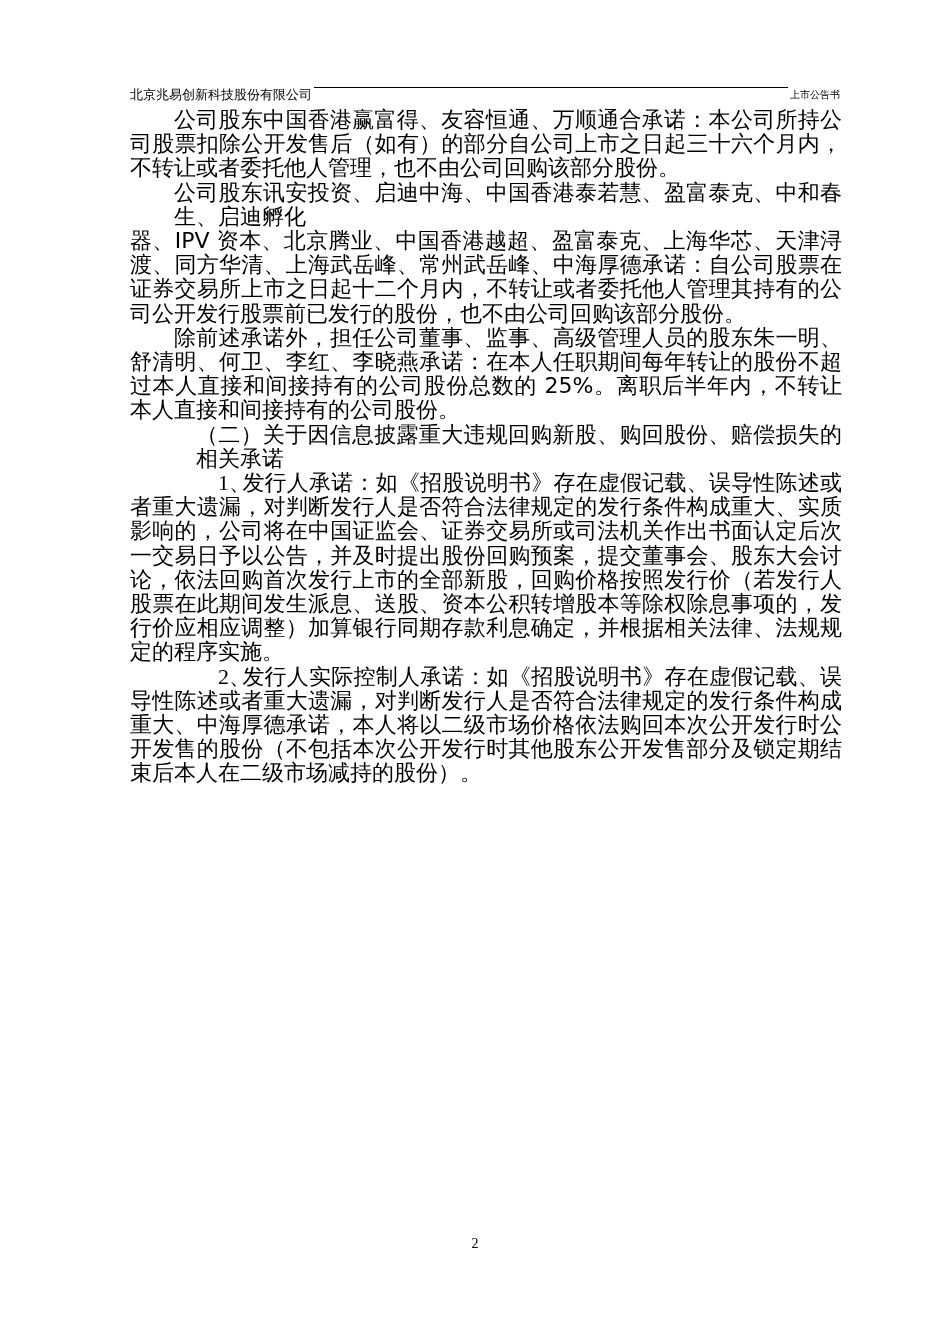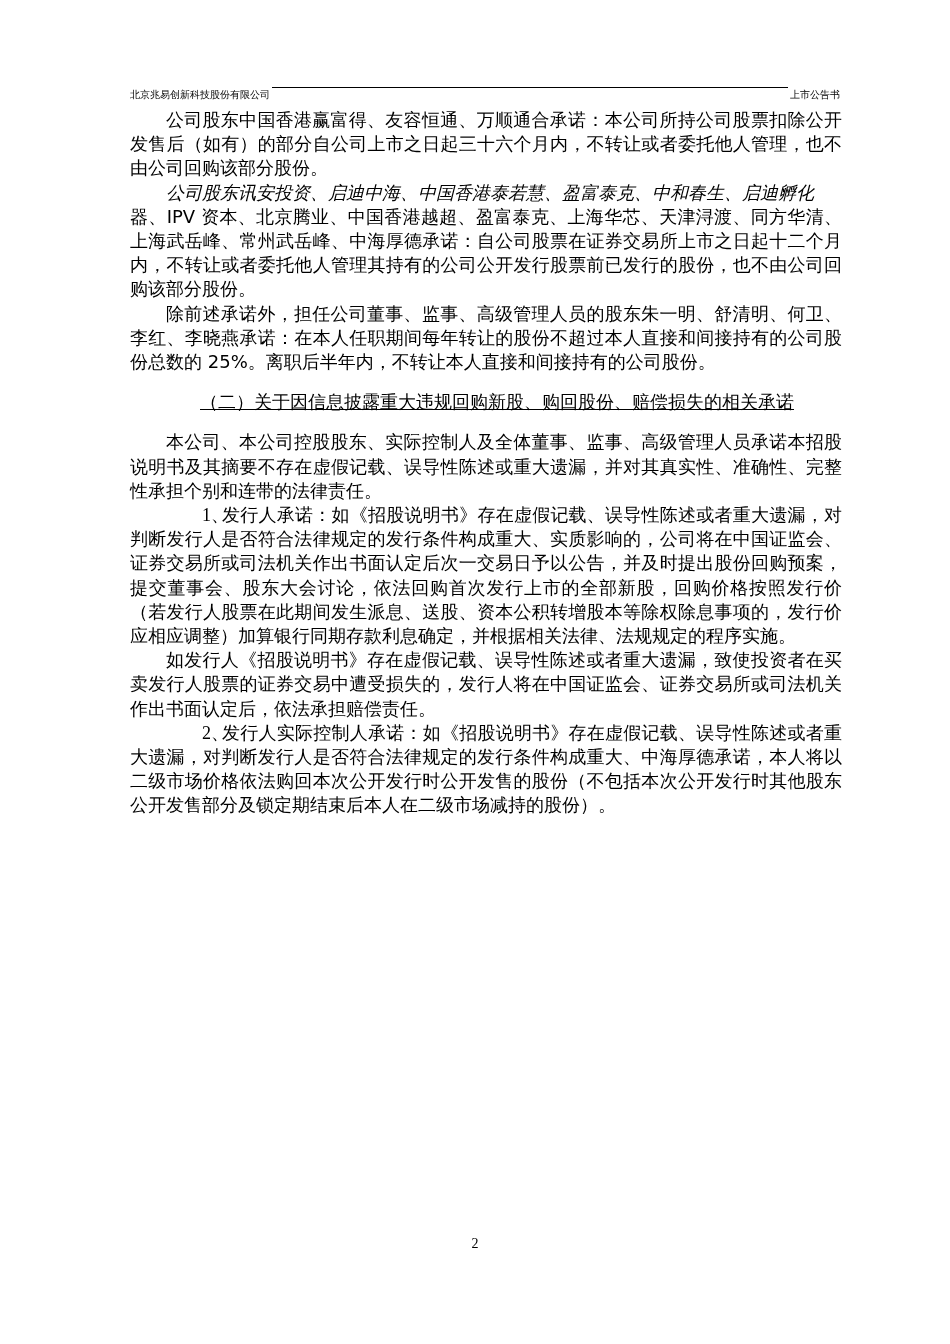--- a/index.html
+++ b/index.html
@@ -1,43 +1,41 @@
 <!DOCTYPE html>
 <html><head>
 <meta charset="utf-8">
 <style>
   html, body { margin: 0; padding: 0; background: #ffffff; }
   body { width: 950px; height: 1344px; position: relative; overflow: hidden;
          font-family: "DejaVu Sans", "Liberation Sans", sans-serif; color: #000; }
   .header { position: absolute; left: 130px; top: 86px; width: 710px; height: 18px; }
   .header-rule { position: absolute; left: 0; right: 0; top: 1px; border-top: 1.2px solid #000; }
-  .header-left { position: absolute; left: 0; top: 0; font-size: 10px; line-height: 17px; background: #fff; padding-right: 2px; }
+  .header-left { position: absolute; left: 0; top: 0; font-size: 13px; line-height: 17px; background: #fff; padding-right: 2px; }
   .header-right { position: absolute; right: 0; top: 0; font-size: 10px; line-height: 17px; background: #fff; padding-left: 2px; }
-  .body { position: absolute; left: 130px; top: 108px; width: 712px; font-size: 18px; line-height: 24.2px; text-align: justify; }
+  .body { position: absolute; left: 130px; top: 108px; width: 712px; font-size: 22px; line-height: 24.2px; text-align: justify; }
   .p { margin: 0; }
   .indent { text-indent: 2em; }
-  .hang { padding-left: 2em; text-indent: 0; font-style: italic; }
-  .heading { margin: 16px; padding-left: 3em; text-decoration: underline; }
+  .hang { padding-left: 2em; text-indent: 0; }
+  .heading { margin: 0; padding-left: 3em; }
   .num { display: inline-block; width: 3.1em; font-family: "Liberation Serif", serif; }
   .footer { position: absolute; left: 0; width: 950px; top: 1236px; text-align: center; font-size: 14px; font-family: "Liberation Serif", serif; }
 </style>
 </head>
 <body>
 
 <div class="header">
   <div class="header-rule"></div>
   <span class="header-left">北京兆易创新科技股份有限公司</span>
   <span class="header-right">上市公告书</span>
 </div>
 
 <div class="body">
   <p class="p indent">公司股东中国香港赢富得、友容恒通、万顺通合承诺：本公司所持公司股票扣除公开发售后（如有）的部分自公司上市之日起三十六个月内，不转让或者委托他人管理，也不由公司回购该部分股份。</p>
   <p class="p hang">公司股东讯安投资、启迪中海、中国香港泰若慧、盈富泰克、中和春生、启迪孵化</p>
   <p class="p">器、IPV 资本、北京腾业、中国香港越超、盈富泰克、上海华芯、天津浔渡、同方华清、上海武岳峰、常州武岳峰、中海厚德承诺：自公司股票在证券交易所上市之日起十二个月内，不转让或者委托他人管理其持有的公司公开发行股票前已发行的股份，也不由公司回购该部分股份。</p>
   <p class="p indent">除前述承诺外，担任公司董事、监事、高级管理人员的股东朱一明、舒清明、何卫、李红、李晓燕承诺：在本人任职期间每年转让的股份不超过本人直接和间接持有的公司股份总数的 25%。离职后半年内，不转让本人直接和间接持有的公司股份。</p>
   <p class="heading">（二）关于因信息披露重大违规回购新股、购回股份、赔偿损失的相关承诺</p>
-  <p class="p indent">本公司、本公司控股股东、实际控制人及全体董事、监事、高级管理人员承诺本招股说明书及其摘要不存在虚假记载、误导性陈述或重大遗漏，并对其真实性、准确性、完整性承担个别和连带的法律责任。</p>
   <p class="p indent"><span class="num">1、</span><span>发行人承诺：如《招股说明书》存在虚假记载、误导性陈述或者重大遗漏，对判断发行人是否符合法律规定的发行条件构成重大、实质影响的，公司将在中国证监会、证券交易所或司法机关作出书面认定后次一交易日予以公告，并及时提出股份回购预案，提交董事会、股东大会讨论，依法回购首次发行上市的全部新股，回购价格按照发行价（若发行人股票在此期间发生派息、送股、资本公积转增股本等除权除息事项的，发行价应相应调整）加算银行同期存款利息确定，并根据相关法律、法规规定的程序实施。</span></p>
-  <p class="p indent">如发行人《招股说明书》存在虚假记载、误导性陈述或者重大遗漏，致使投资者在买卖发行人股票的证券交易中遭受损失的，发行人将在中国证监会、证券交易所或司法机关作出书面认定后，依法承担赔偿责任。</p>
   <p class="p indent"><span class="num">2、</span><span>发行人实际控制人承诺：如《招股说明书》存在虚假记载、误导性陈述或者重大遗漏，对判断发行人是否符合法律规定的发行条件构成重大、中海厚德承诺，本人将以二级市场价格依法购回本次公开发行时公开发售的股份（不包括本次公开发行时其他股东公开发售部分及锁定期结束后本人在二级市场减持的股份）。</span></p>
 </div>
 
 <div class="footer">2</div>
 
 </body></html>

